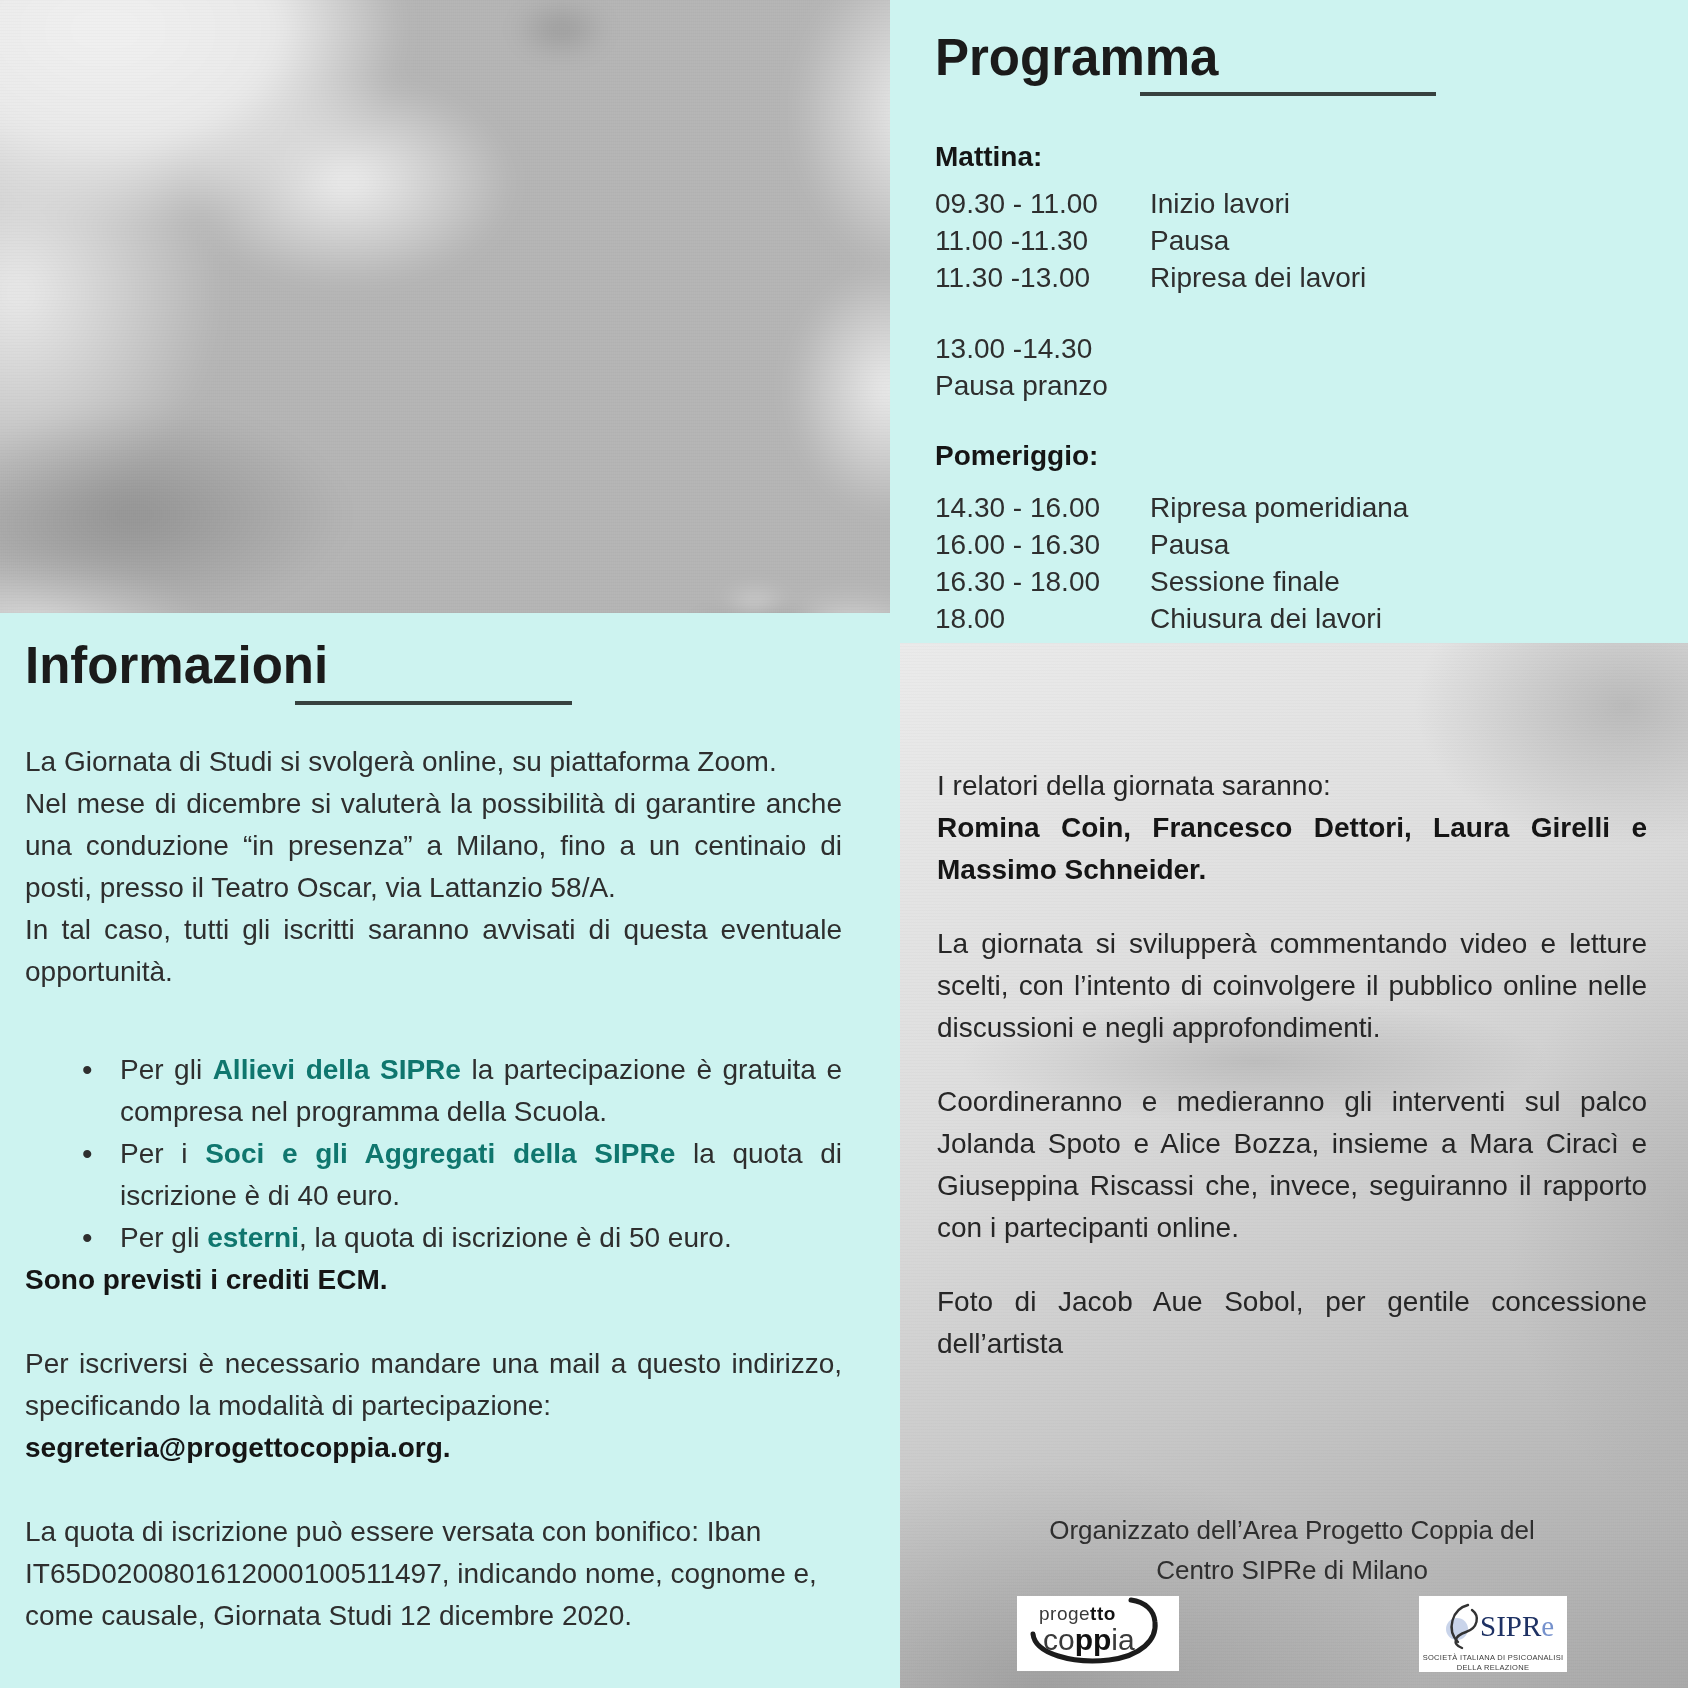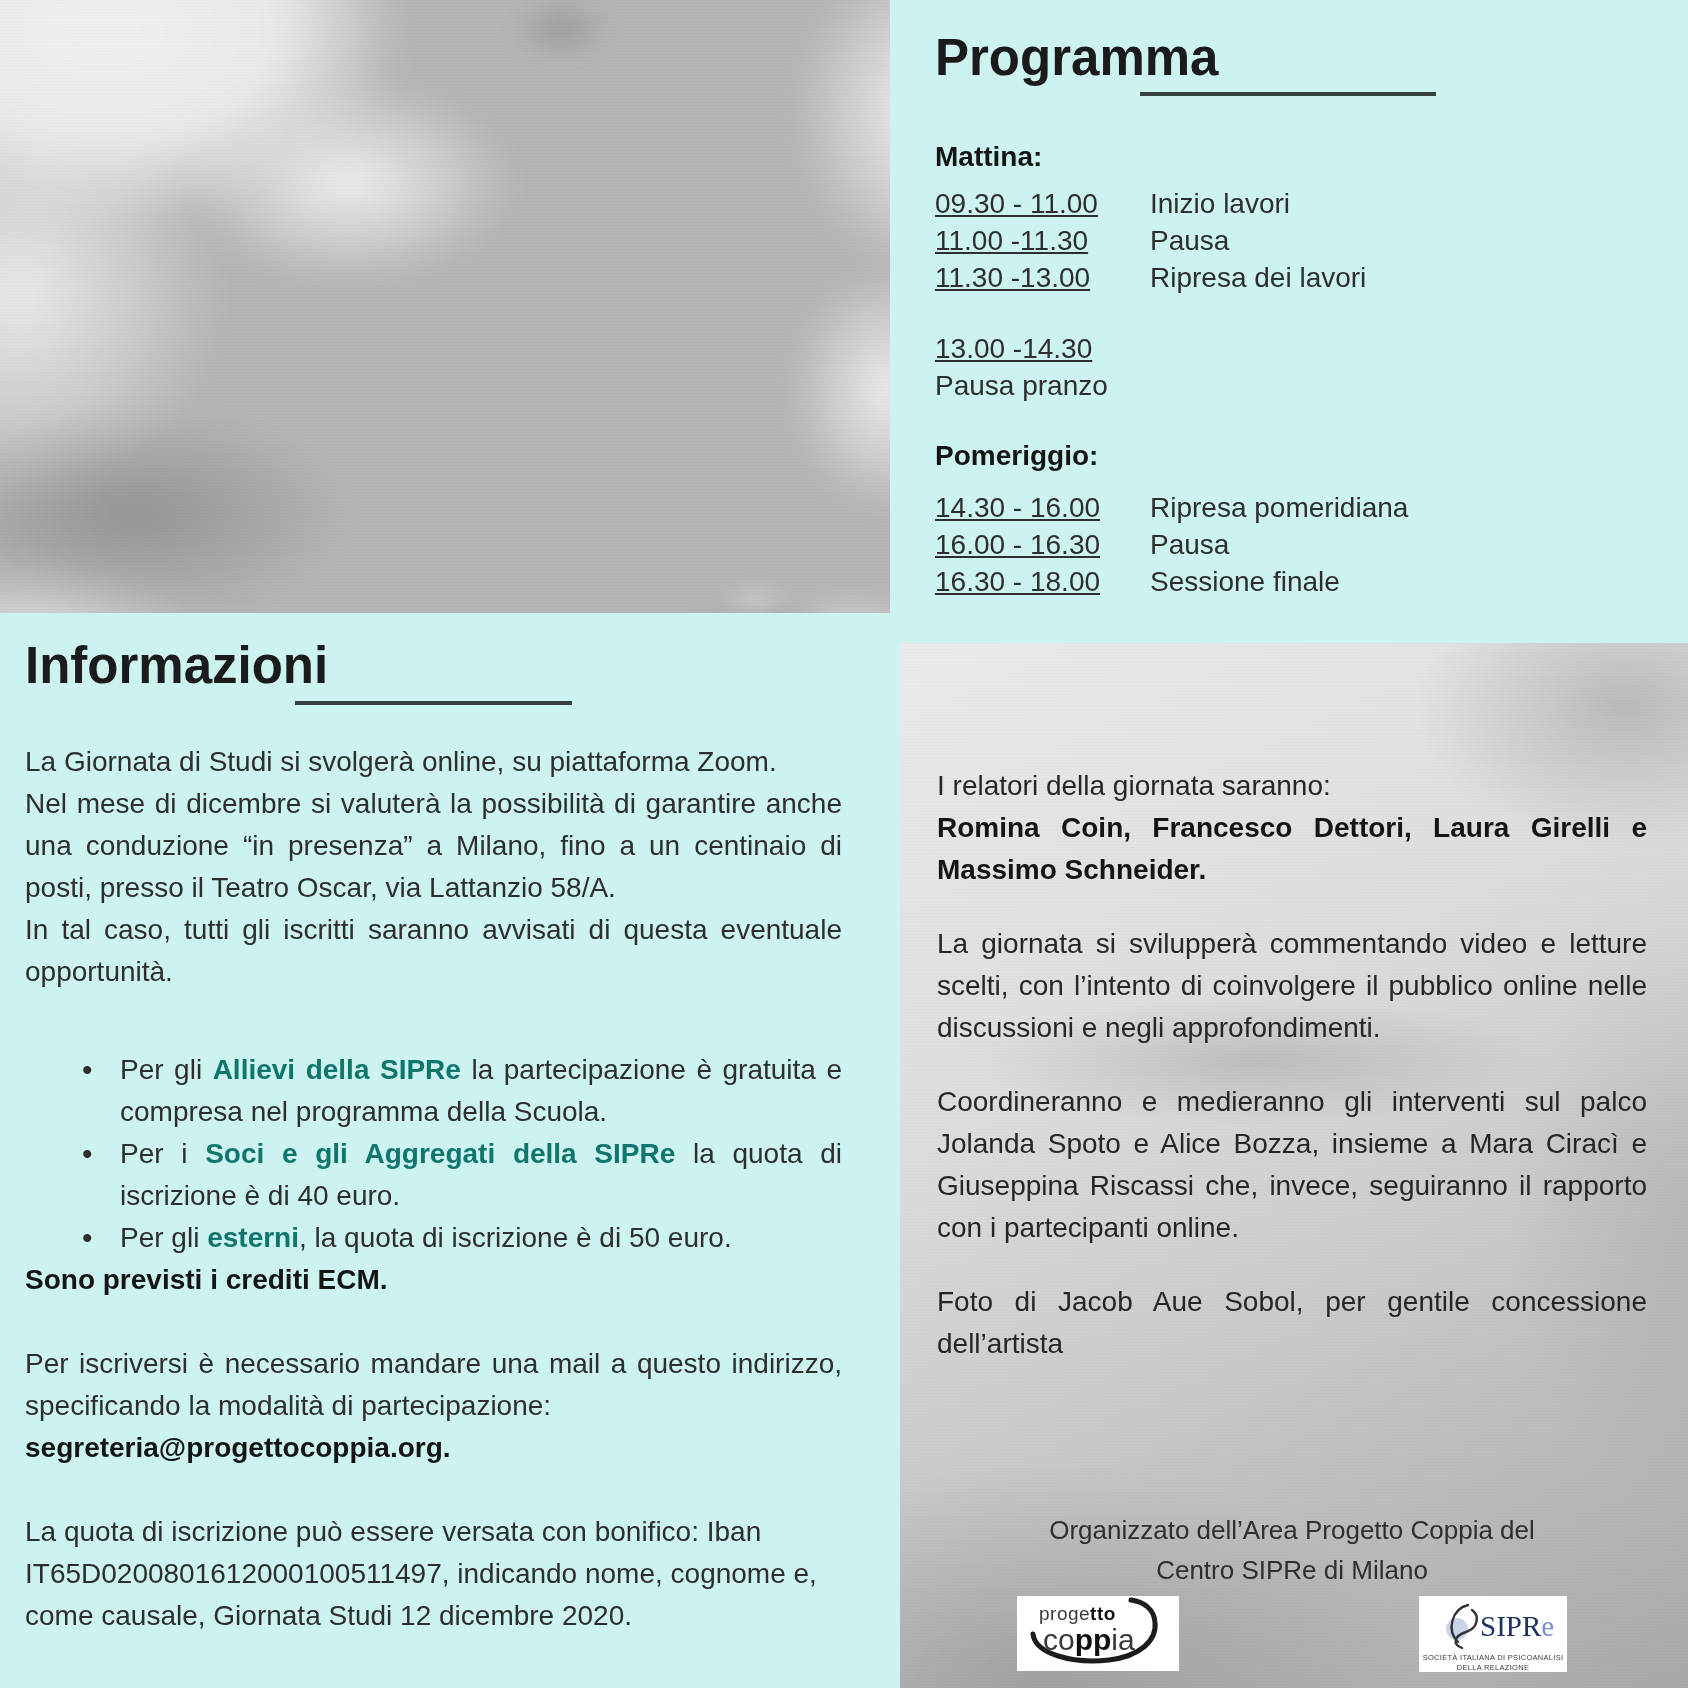--- a/index.html
+++ b/index.html
@@ -49,21 +49,21 @@
   .sec-title{
     display:inline-block;font-size:51px;line-height:56px;font-weight:bold;
     color:#1b1b1b;letter-spacing:0;
   }
   .title-rule{height:4px;background:#37413f;margin:6px auto 0;}
   
   .programma{position:absolute;left:935px;top:30px;width:705px;}
   .sched-label{font-weight:bold;font-size:28px;line-height:37px;color:#151515;}
   .programma .sched-label.first{margin-top:42px;margin-bottom:10px;}
   .sched-row{display:flex;font-size:28px;line-height:37px;color:#2e2e2e;}
-  .sched-row .time{width:215px;flex:none;text-decoration:underline;}
+  .sched-row .time{width:215px;flex:none;}
   .sched-row.lunch{margin-top:34px;flex-direction:column;}
   .pom-label{margin-top:33px;margin-bottom:15px;}
   
   .informazioni{position:absolute;left:25px;top:638px;width:817px;font-size:28px;line-height:42px;}
   .informazioni .sec-title-wrap{margin-bottom:36px;}
   .para-just{text-align:justify;}
   .info-bullets{list-style:none;margin:56px 0 0;padding:0 0 0 57px;}
   .info-bullets li{position:relative;padding-left:38px;text-align:justify;}
   .info-bullets li::before{content:"\2022";position:absolute;left:0;top:0;font-size:30px;}
   .b{font-weight:bold;color:#0f766e;}
@@ -136,20 +136,24 @@
     <span>Ripresa pomeridiana</span>
   </div>
   <div class="sched-row">
     <span class="time">16.00 - 16.30</span>
     <span>Pausa</span>
   </div>
   <div class="sched-row">
     <span class="time">16.30 - 18.00</span>
     <span>Sessione finale</span>
   </div>
+  <div class="sched-row">
+    <span class="time">18.00</span>
+    <span>Chiusura dei lavori</span>
+  </div>
 </section>
 
 <section class="informazioni">
   <div class="sec-title-wrap">
     <div>
       <span class="sec-title">Informazioni</span>
       <div class="title-rule" style="width:277px;"></div>
     </div>
   </div>
 

